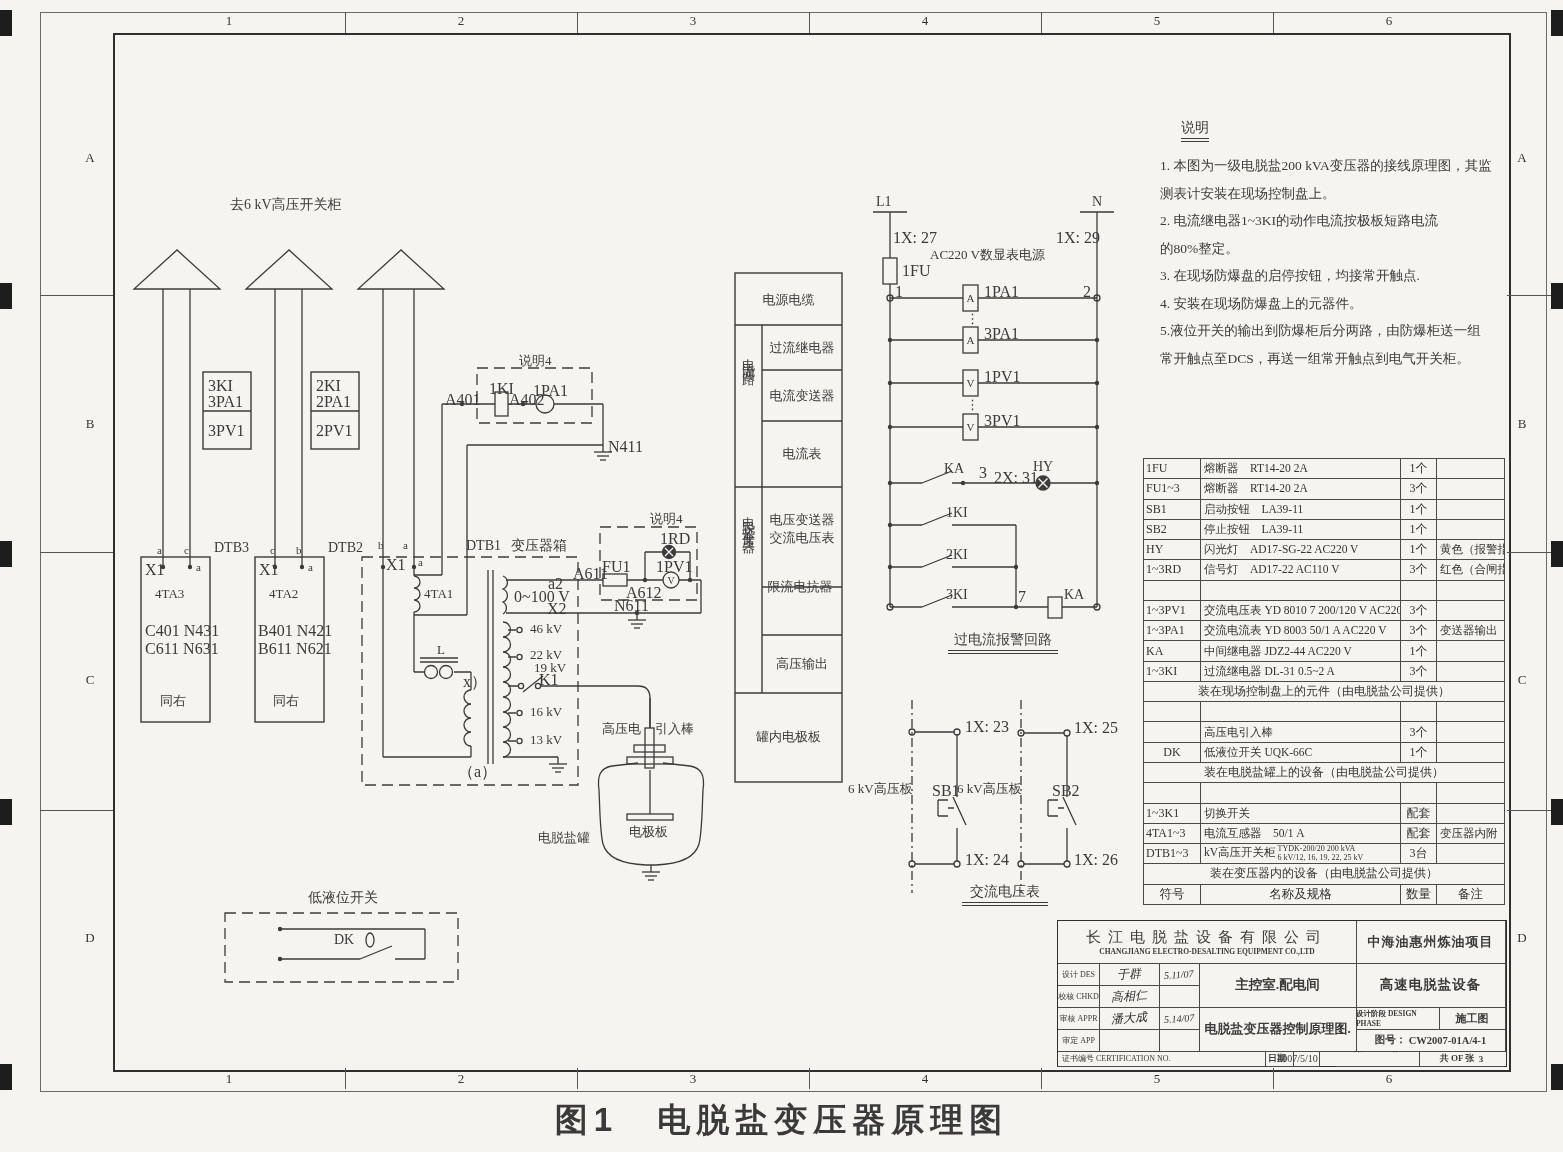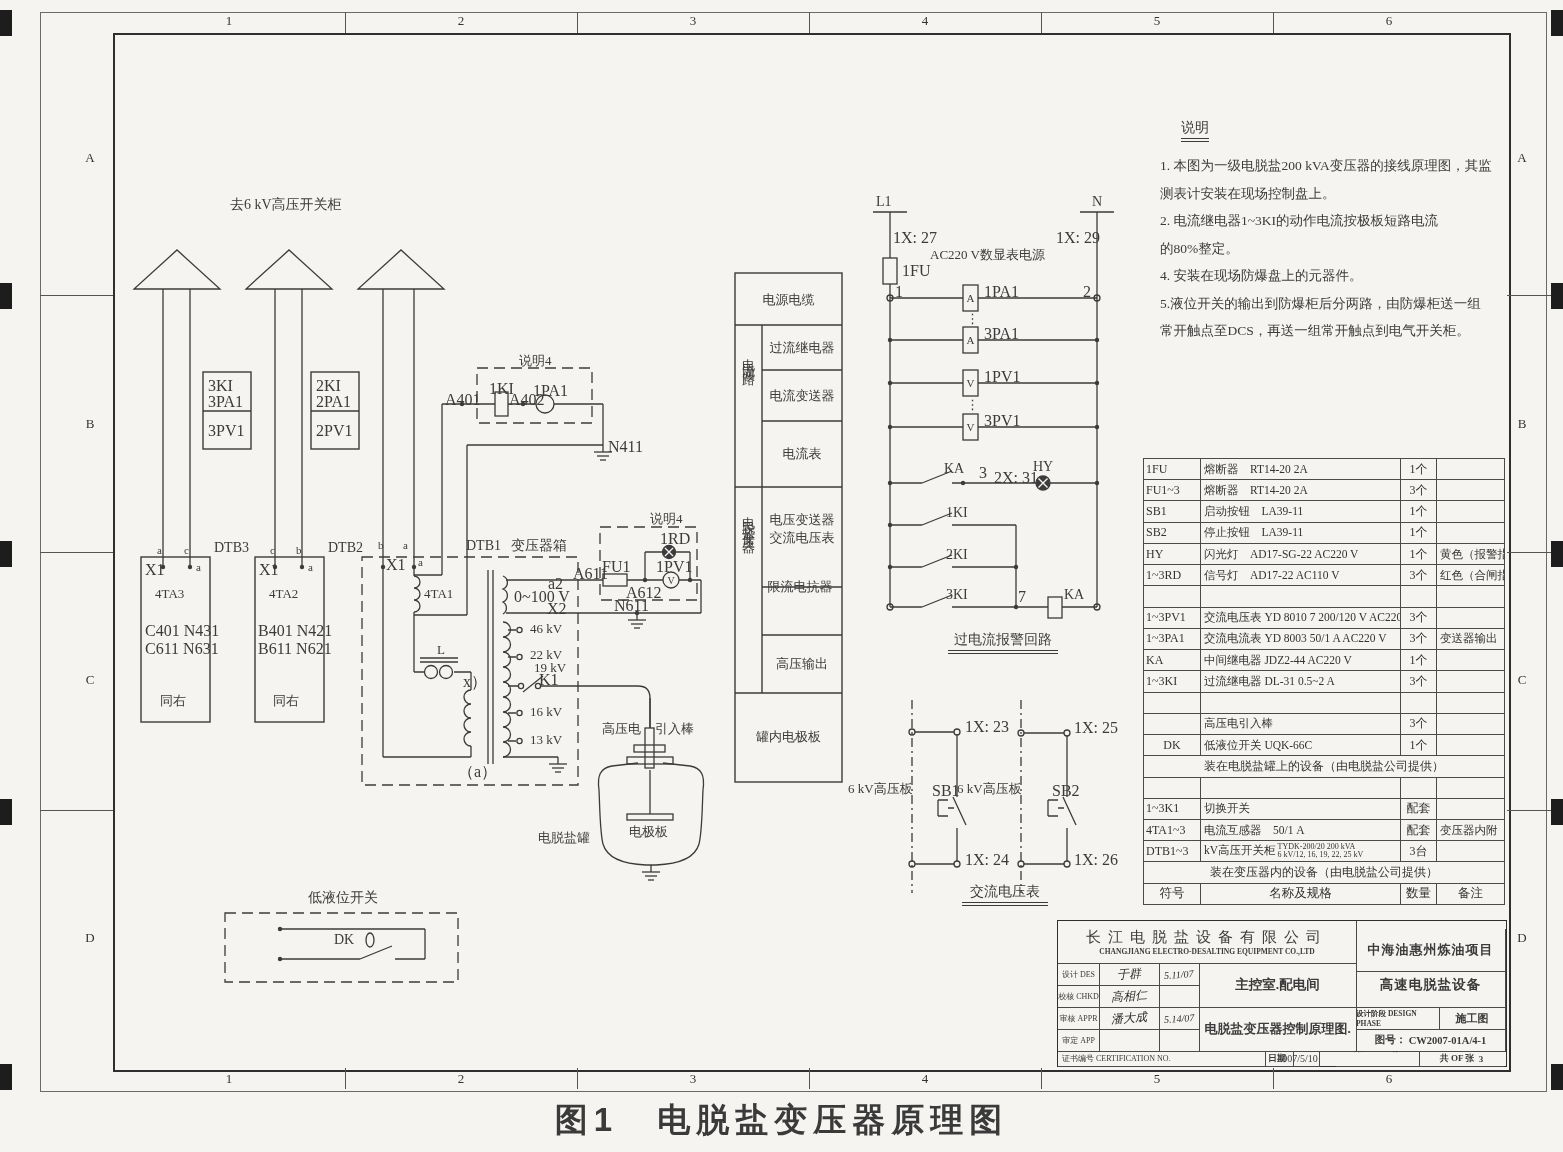--- a/index.html
+++ b/index.html
@@ -374,20 +374,21 @@
 
   <span class="lb s14" style="left:308px;top:890px">低液位开关</span>
   <span class="lb s14" style="left:334px;top:932px">DK</span>
 
   <span class="lb s14 dul" style="left:1181px;top:120px">说明</span>
   <div class="lb" style="left:1160px;top:152px;width:352px;white-space:normal;">
     <div class="note-line">1. 本图为一级电脱盐200 kVA变压器的接线原理图，其监</div>
     <div class="note-line">测表计安装在现场控制盘上。</div>
     <div class="note-line">2. 电流继电器1~3KI的动作电流按极板短路电流</div>
     <div class="note-line">的80%整定。</div>
+    <div class="note-line">3. 在现场防爆盘的启停按钮，均接常开触点.</div>
     <div class="note-line">4. 安装在现场防爆盘上的元器件。</div>
     <div class="note-line">5.液位开关的输出到防爆柜后分两路，由防爆柜送一组</div>
     <div class="note-line">常开触点至DCS，再送一组常开触点到电气开关柜。</div>
   </div>
 
   <table class="ctable">
     <colgroup>
         <col style="width:57px">
         <col style="width:200px">
         <col style="width:36px">
@@ -454,20 +455,23 @@
           <td class="qt">1个</td>
           <td class="nm"></td>
         </tr>
     <tr>
           <td>1~3KI</td>
           <td class="nm">过流继电器 DL-31  0.5~2 A</td>
           <td class="qt">3个</td>
           <td class="nm"></td>
         </tr>
     <tr>
+          <td class="sec" colspan="4">装在现场控制盘上的元件（由电脱盐公司提供）</td>
+        </tr>
+    <tr>
           <td></td>
           <td class="nm"></td>
           <td class="qt"></td>
           <td class="nm"></td>
         </tr>
     <tr>
           <td></td>
           <td class="nm">高压电引入棒</td>
           <td class="qt">3个</td>
           <td class="nm"></td>
@@ -515,21 +519,21 @@
           <td class="hd">备注</td>
         </tr>
   </tbody>
     </table>
 
   <div class="tb">
     <div class="cell" style="left:0;top:0;width:298px;height:42px;flex-direction:column;">
       <div style="font-size:15px;letter-spacing:7px;white-space:nowrap;">长江电脱盐设备有限公司</div>
       <div style="font-size:7.5px;font-weight:bold;white-space:nowrap;">CHANGJIANG ELECTRO-DESALTING EQUIPMENT CO.,LTD</div>
     </div>
-    <div class="cell" style="left:298px;top:8px;width:149px;height:42px;font-size:13px;font-weight:bold;letter-spacing:1px;">
+    <div class="cell" style="left:298px;top:0;width:149px;height:42px;font-size:13px;font-weight:bold;letter-spacing:1px;">
       <span>中海油惠州炼油项目</span>
     </div>
 
     <div class="cell" style="left:0;top:42px;width:41px;height:22px;font-size:8px;">
         <span>设计 DES</span>
       </div>
     <div class="cell" style="left:41px;top:42px;width:60px;height:22px;">
         <span class="hand">于群</span>
       </div>
     <div class="cell" style="left:101px;top:42px;width:40px;height:22px;">

